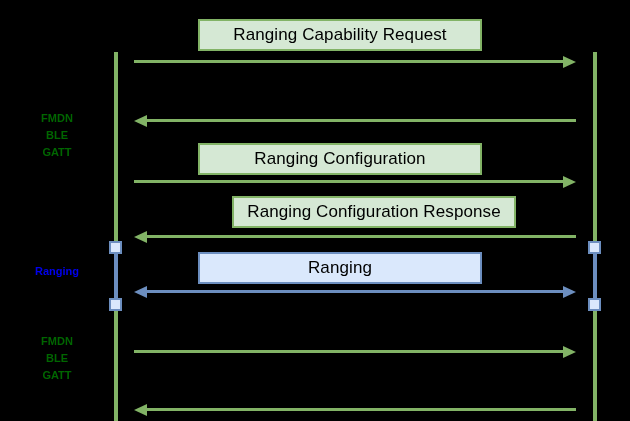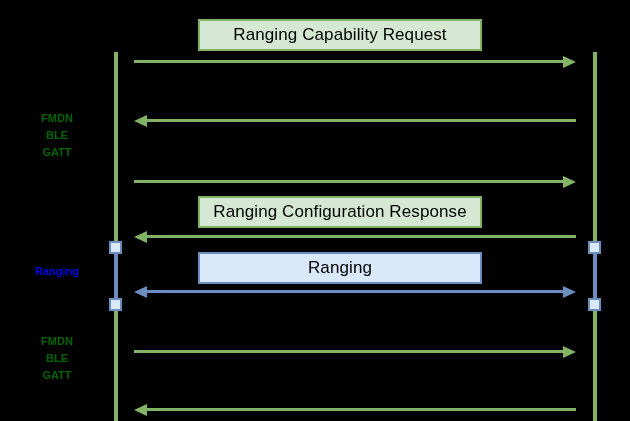--- a/index.html
+++ b/index.html
@@ -95,26 +95,29 @@
   <div class="arrow green-style dir-right" style="top:56px;">
     <div class="line"></div>
     <div class="head right"></div>
   </div>
 
   <div class="arrow green-style dir-left" style="top:115px;">
     <div class="line"></div>
     <div class="head left"></div>
   </div>
 
+  <div class="box green-style" style="top:143px;">
+    <span>Ranging Configuration</span>
+  </div>
   <div class="arrow green-style dir-right" style="top:176px;">
     <div class="line"></div>
     <div class="head right"></div>
   </div>
 
-  <div class="box green-style" style="top:196px;">
+  <div class="box green-style" style="top:196px;margin-left:34px;">
     <span>Ranging Configuration Response</span>
   </div>
   <div class="arrow green-style dir-left" style="top:231px;">
     <div class="line"></div>
     <div class="head left"></div>
   </div>
 
   <div class="box blue-style" style="top:252px;">
     <span>Ranging</span>
   </div>

